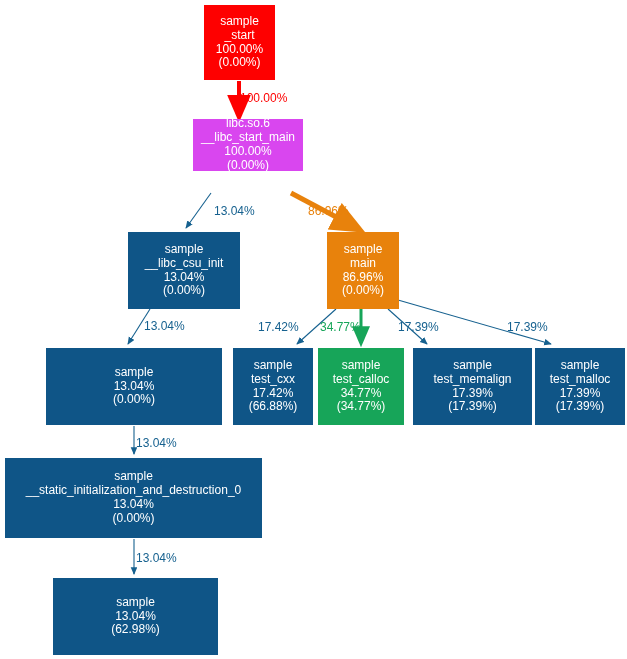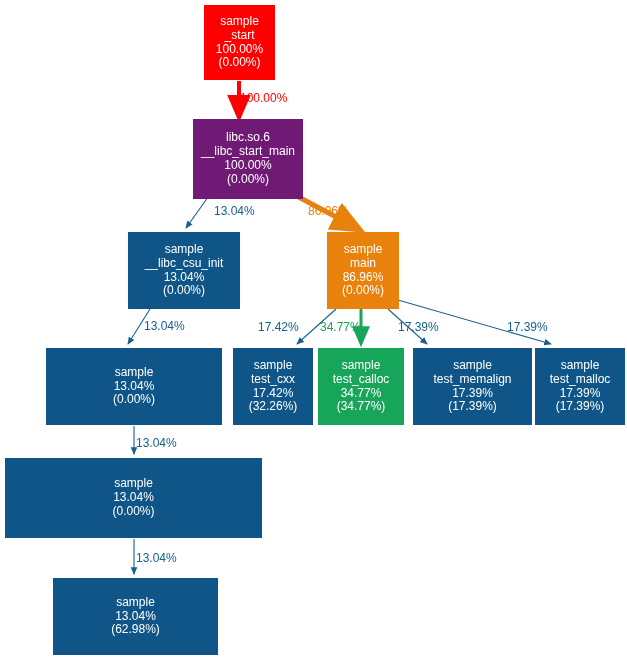--- a/index.html
+++ b/index.html
@@ -88,21 +88,21 @@
     <line x1="134" y1="539" x2="134" y2="574" stroke="#16618f" stroke-width="1.1" marker-end="url(#ah-blue)"></line>
   </svg>
 
   <div class="node" style="left:204px; top:5px; width:71px; height:75px; background:#fe0000;">
     <span class="ln">sample</span>
     <span class="ln">_start</span>
     <span class="ln">100.00%</span>
     <span class="ln">(0.00%)</span>
   </div>
 
-  <div class="node" style="left:193px; top:119px; width:110px; height:80px; background:#701a75;">
+  <div class="node" style="left:193px; top:119px; width:110px; height:52px; background:#d946ef;">
     <span class="ln">libc.so.6</span>
     <span class="ln">__libc_start_main</span>
     <span class="ln">100.00%</span>
     <span class="ln">(0.00%)</span>
   </div>
 
   <div class="node" style="left:128px; top:232px; width:112px; height:77px; background:#0f5587;">
     <span class="ln">sample</span>
     <span class="ln">__libc_csu_init</span>
     <span class="ln">13.04%</span>
@@ -119,21 +119,21 @@
   <div class="node" style="left:46px; top:348px; width:176px; height:77px; background:#0f5587;">
     <span class="ln">sample</span>
     <span class="ln">13.04%</span>
     <span class="ln">(0.00%)</span>
   </div>
 
   <div class="node" style="left:233px; top:348px; width:80px; height:77px; background:#0f5587;">
     <span class="ln">sample</span>
     <span class="ln">test_cxx</span>
     <span class="ln">17.42%</span>
-    <span class="ln">(32.26%)</span>
+    <span class="ln">(66.88%)</span>
   </div>
 
   <div class="node" style="left:318px; top:348px; width:86px; height:77px; background:#17a559;">
     <span class="ln">sample</span>
     <span class="ln">test_calloc</span>
     <span class="ln">34.77%</span>
     <span class="ln">(34.77%)</span>
   </div>
 
   <div class="node" style="left:413px; top:348px; width:119px; height:77px; background:#0f5587;">
@@ -145,20 +145,21 @@
 
   <div class="node" style="left:535px; top:348px; width:90px; height:77px; background:#0f5587;">
     <span class="ln">sample</span>
     <span class="ln">test_malloc</span>
     <span class="ln">17.39%</span>
     <span class="ln">(17.39%)</span>
   </div>
 
   <div class="node" style="left:5px; top:458px; width:257px; height:80px; background:#0f5587;">
     <span class="ln">sample</span>
+    <span class="ln">__static_initialization_and_destruction_0</span>
     <span class="ln">13.04%</span>
     <span class="ln">(0.00%)</span>
   </div>
 
   <div class="node" style="left:53px; top:578px; width:165px; height:77px; background:#0f5587;">
     <span class="ln">sample</span>
     <span class="ln">13.04%</span>
     <span class="ln">(62.98%)</span>
   </div>
 

